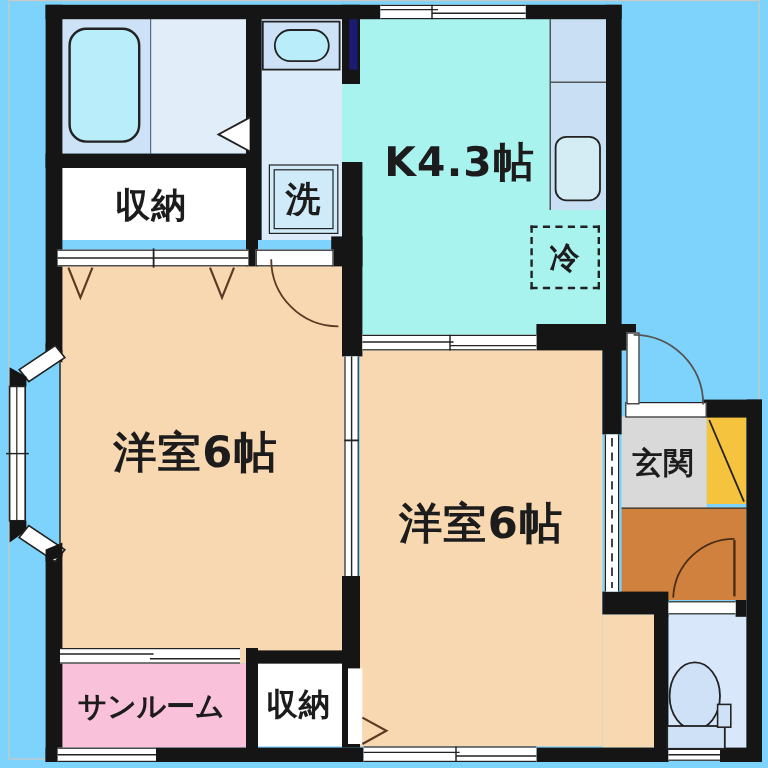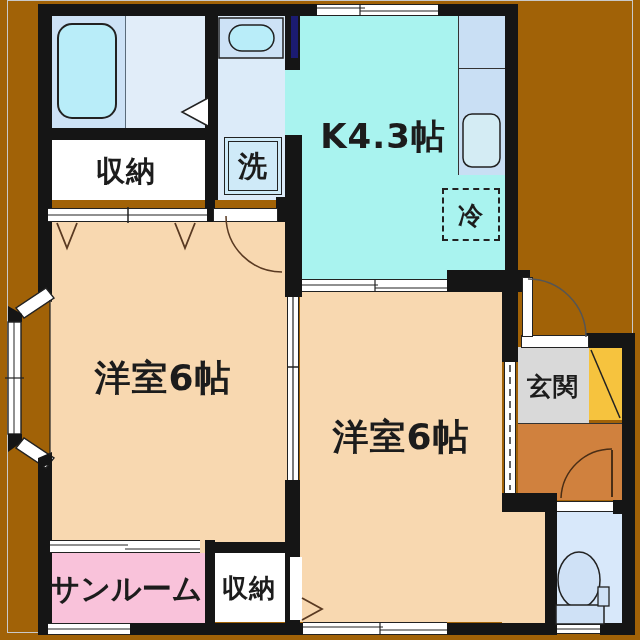--- a/index.html
+++ b/index.html
@@ -1,16 +1,16 @@
 <!DOCTYPE html>
 <html><head>
 <meta charset="utf-8">
 <style>
   html,body{margin:0;padding:0;background:#fff;}
-  .canvas{position:relative;width:640px;height:640px;background:#a16207;overflow:hidden;
+  .canvas{position:relative;width:640px;height:640px;background:#7dd3fc;overflow:hidden;
           font-family:"DejaVu Sans","Liberation Sans",sans-serif;text-align:right;}
   .frame{position:absolute;left:7px;top:0px;width:624px;height:631px;border:1px solid #c9c9c9;}
   .floor{position:absolute;}
   .wall{position:absolute;background:#151515;}
   .opening{position:absolute;background:#ffffff;}
   .band-h{border-top:1.5px solid #222;border-bottom:1.5px solid #222;box-sizing:border-box;}
   .band-v{border-left:1.5px solid #222;border-right:1.5px solid #222;box-sizing:border-box;}
   .outlined{border:1.5px solid #222;box-sizing:border-box;}
   .lbl{position:absolute;transform:translate(-50%,-50%);color:#1c1c1c;font-weight:bold;
        white-space:nowrap;letter-spacing:1px;line-height:1;}
@@ -161,14 +161,14 @@
   </svg>
 
   <div class="lbl" style="left:383px;top:136px;font-size:34px;">K4.3帖</div>
   <div class="lbl" style="left:163px;top:378px;font-size:36px;">洋室6帖</div>
   <div class="lbl" style="left:401px;top:437px;font-size:36px;">洋室6帖</div>
   <div class="lbl" style="left:126px;top:171px;font-size:29px;">収納</div>
   <div class="lbl" style="left:249px;top:588px;font-size:26px;">収納</div>
   <div class="lbl" style="left:253px;top:166px;font-size:29px;">洗</div>
   <div class="lbl" style="left:471px;top:215px;font-size:25px;">冷</div>
   <div class="lbl" style="left:553px;top:386px;font-size:25px;">玄関</div>
-  <div class="lbl" style="left:126px;top:589px;font-size:30px;letter-spacing:0;">サンルーム</div>
+  <div class="lbl" style="left:126px;top:589px;font-size:24px;letter-spacing:0;">サンルーム</div>
 </div>
 
 </body></html>

